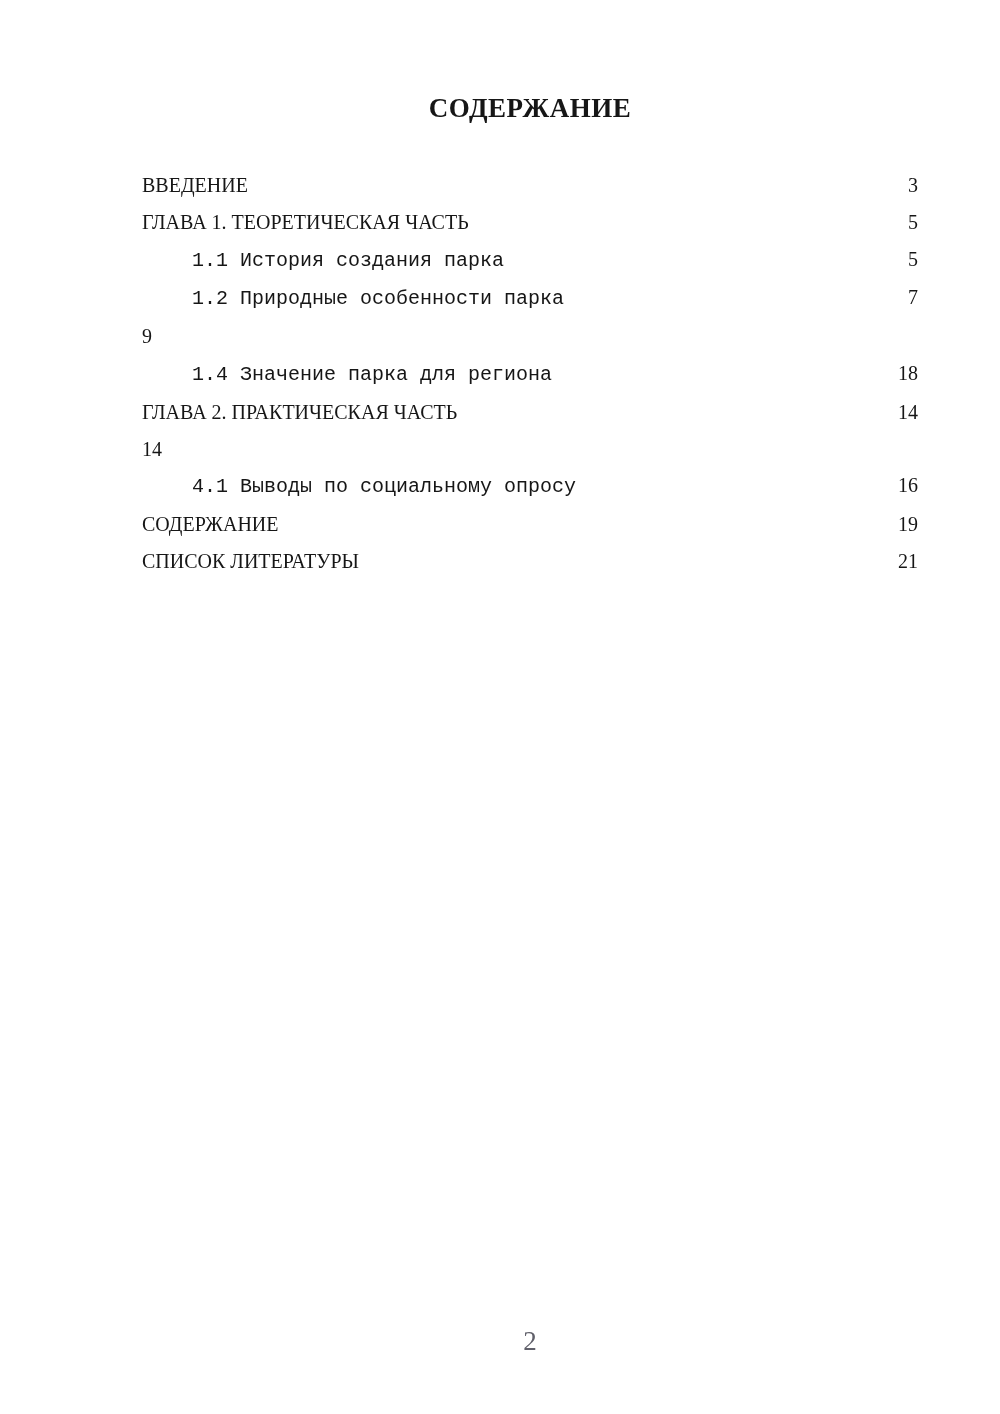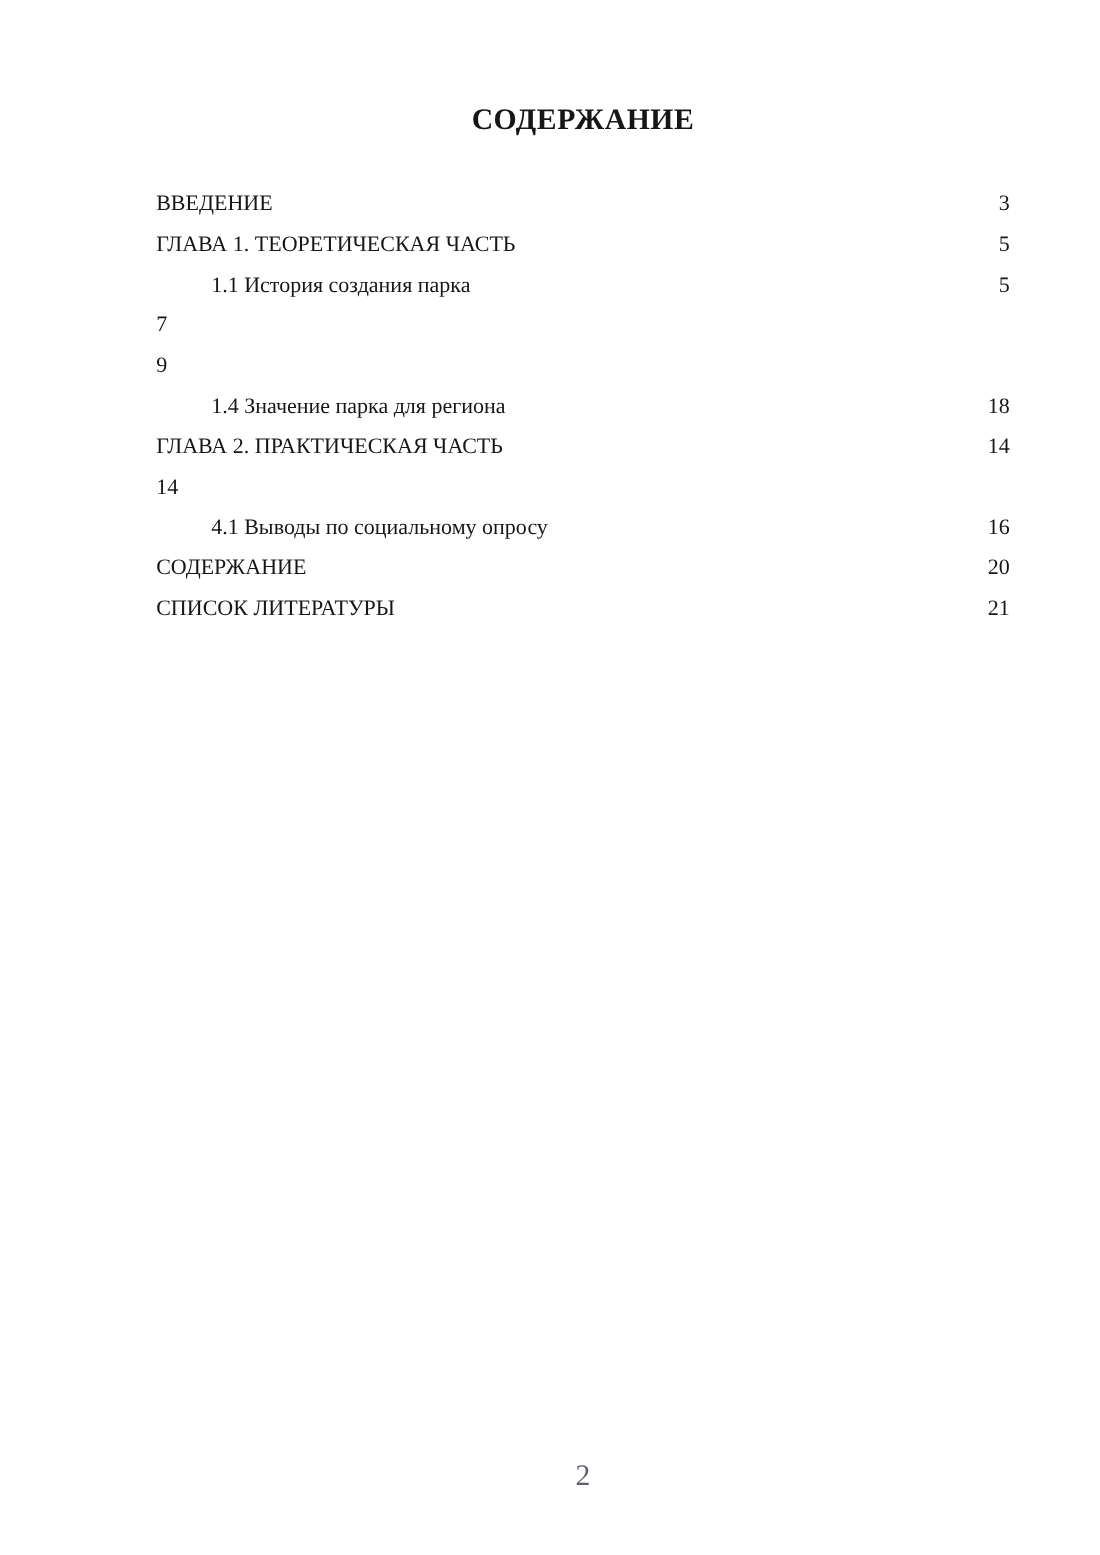--- a/index.html
+++ b/index.html
@@ -36,21 +36,21 @@
     width: 776px;
   }
   .toc-row {
     display: flex;
     justify-content: space-between;
     align-items: baseline;
     line-height: 36.8px;
     font-size: 20px;
   }
   .toc-label { white-space: nowrap; }
-  .toc-row.level-1 .toc-label { padding-left: 50px; }
+  .toc-row.level-1 .toc-label { padding-left: 50px; font-family: Liberation Mono, monospace; }
   .toc-page {
     white-space: nowrap;
     text-align: right;
   }
   .page-footer {
     position: absolute;
     top: 1326px;
     left: 142px;
     width: 776px;
     text-align: center;
@@ -72,20 +72,21 @@
     </div>
       <div class="toc-row level-0">
       <span class="toc-label">ГЛАВА 1. ТЕОРЕТИЧЕСКАЯ ЧАСТЬ</span>
       <span class="toc-page">5</span>
     </div>
       <div class="toc-row level-1">
       <span class="toc-label">1.1 История создания парка</span>
       <span class="toc-page">5</span>
     </div>
       <div class="toc-row level-1">
+      <span class="toc-label">1.2 Природные особенности парка</span>
       <span class="toc-page">7</span>
     </div>
       <div class="toc-row level-1">
       <span class="toc-page">9</span>
     </div>
       <div class="toc-row level-1">
       <span class="toc-label">1.4 Значение парка для региона</span>
       <span class="toc-page">18</span>
     </div>
       <div class="toc-row level-0">
@@ -94,21 +95,21 @@
     </div>
       <div class="toc-row level-1">
       <span class="toc-page">14</span>
     </div>
       <div class="toc-row level-1">
       <span class="toc-label">4.1 Выводы по социальному опросу</span>
       <span class="toc-page">16</span>
     </div>
       <div class="toc-row level-0">
       <span class="toc-label">СОДЕРЖАНИЕ</span>
-      <span class="toc-page">20</span>
+      <span class="toc-page">19</span>
     </div>
       <div class="toc-row level-0">
       <span class="toc-label">СПИСОК ЛИТЕРАТУРЫ</span>
       <span class="toc-page">21</span>
     </div>
     </div>
 
   <div class="page-footer">2</div>
 
 </div>

